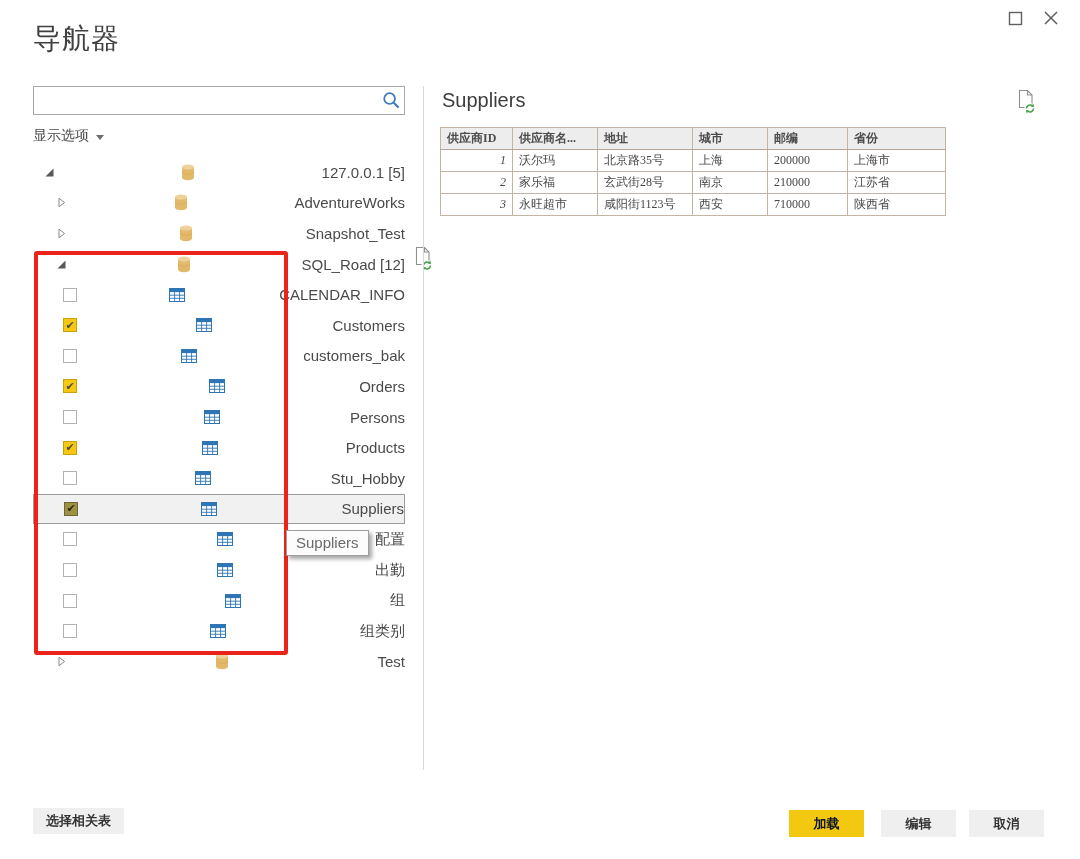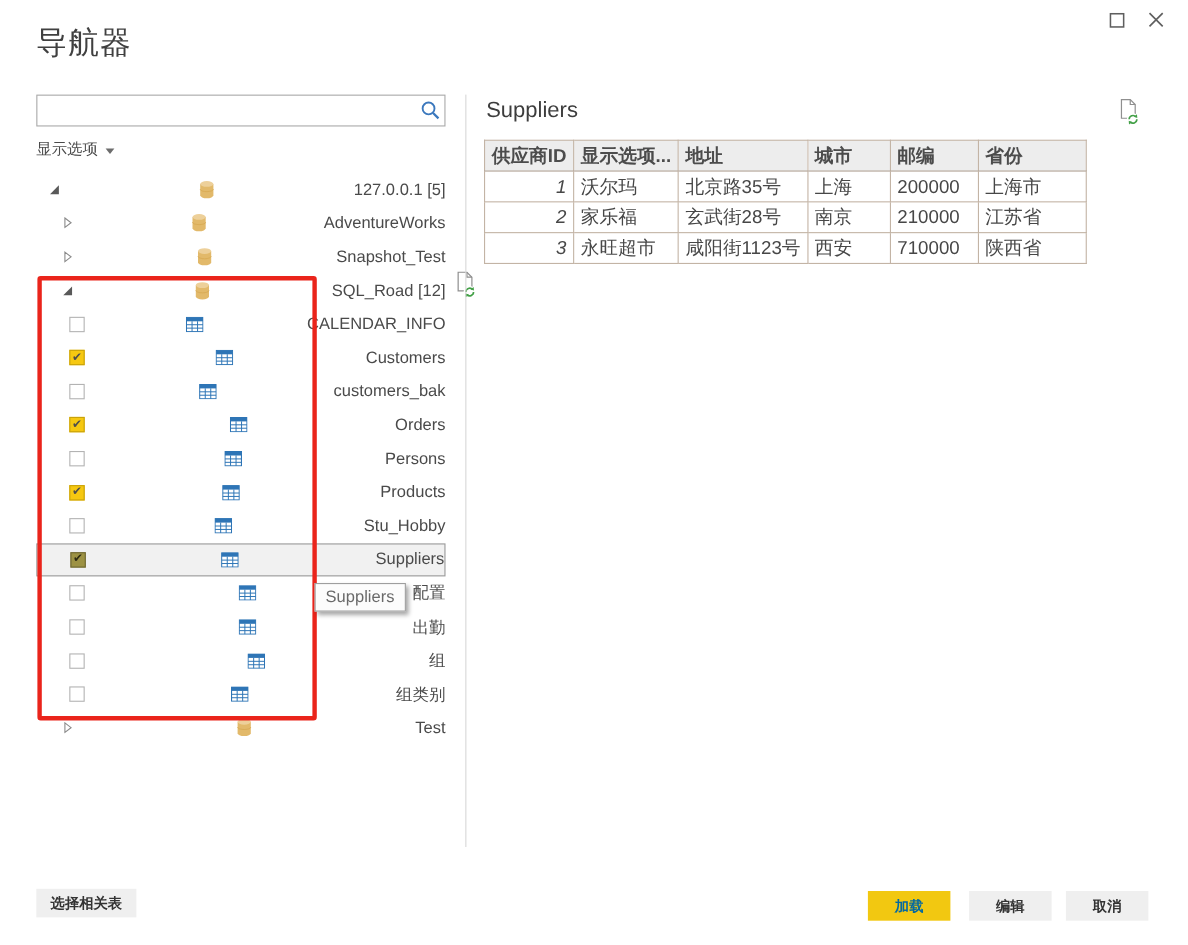--- a/index.html
+++ b/index.html
@@ -39,28 +39,28 @@
   
   .tooltip{position:absolute;left:286px;top:530px;background:#fcfcfc;border:1px solid #9e9e9e;color:#6a6a6a;
            font-size:15px;padding:3px 9px 4px;box-shadow:3px 3px 4px rgba(0,0,0,0.35);}
   
   .v-divider{position:absolute;left:423px;top:86px;width:1px;height:684px;background:#d8d8d8;}
   
   .preview-title{position:absolute;left:442px;top:89px;font-size:20px;color:#3d3d3d;}
   .refresh-btn{position:absolute;cursor:pointer;}
   #refresh-tree{left:380px;top:124px;}
   #refresh-preview{left:1016px;top:89px;}
-  .preview-table{position:absolute;left:440px;top:127px;border-collapse:collapse;font-size:17px;color:#474747;}
+  .preview-table{position:absolute;left:440px;top:127px;border-collapse:collapse;font-size:12px;color:#474747;font-family:Liberation Serif, serif;}
   .preview-table th,.preview-table td{border:1px solid #c3b4a5;padding:2px 6px;height:21px;box-sizing:border-box;text-align:left;font-weight:normal;white-space:nowrap;overflow:hidden;}
   .preview-table th{background:#ededed;font-weight:bold;color:#4c4c4c;border-bottom:1px solid #b4a597;}
   .preview-table td.id-cell{text-align:right;font-style:italic;}
   
   .btn{position:absolute;height:27px;display:flex;align-items:center;justify-content:center;font-size:13px;font-weight:bold;color:#333;background:#efefef;cursor:pointer;border:none;}
   #btn-select-related{left:33px;top:808px;width:91px;height:26px;}
-  #btn-load{left:789px;top:810px;width:75px;background:#f2c811;color:#0369a1;}
+  #btn-load{left:789px;top:810px;width:75px;background:#f2c811;color:#0f172a;}
   #btn-edit{left:881px;top:810px;width:75px;}
   #btn-cancel{left:969px;top:810px;width:75px;}
 </style>
 </head>
 <body>
 
 <div class="win-btn" id="btn-max">
   <svg width="15" height="15">
       <rect x="1.5" y="1.5" width="12" height="12" fill="none" stroke="#5f5f5f" stroke-width="1.4"></rect>
     </svg>
@@ -366,21 +366,21 @@
     <col style="width:72px">
       <col style="width:85px">
       <col style="width:95px">
     <col style="width:75px">
       <col style="width:80px">
       <col style="width:98px">
   </colgroup>
   <thead>
       <tr>
         <th>供应商ID</th>
-        <th>显示选项...</th>
+        <th>供应商名...</th>
         <th>地址</th>
         <th>城市</th>
         <th>邮编</th>
         <th>省份</th>
       </tr>
     </thead>
   <tbody>
       <tr>
         <td class="id-cell">1</td>
         <td>沃尔玛</td>

